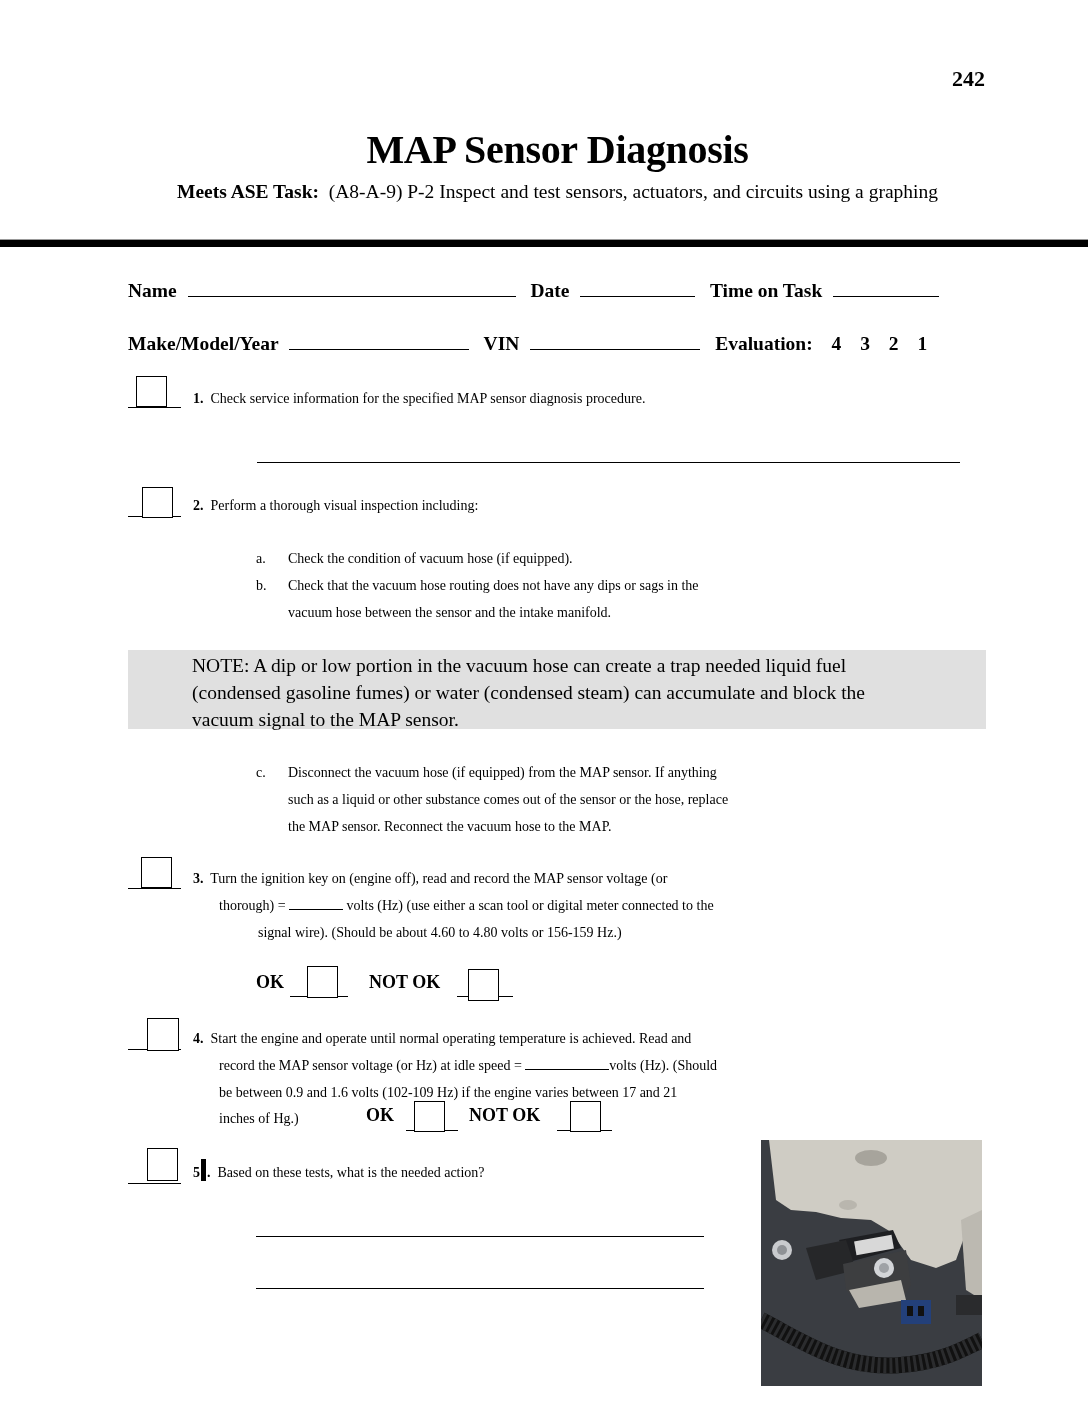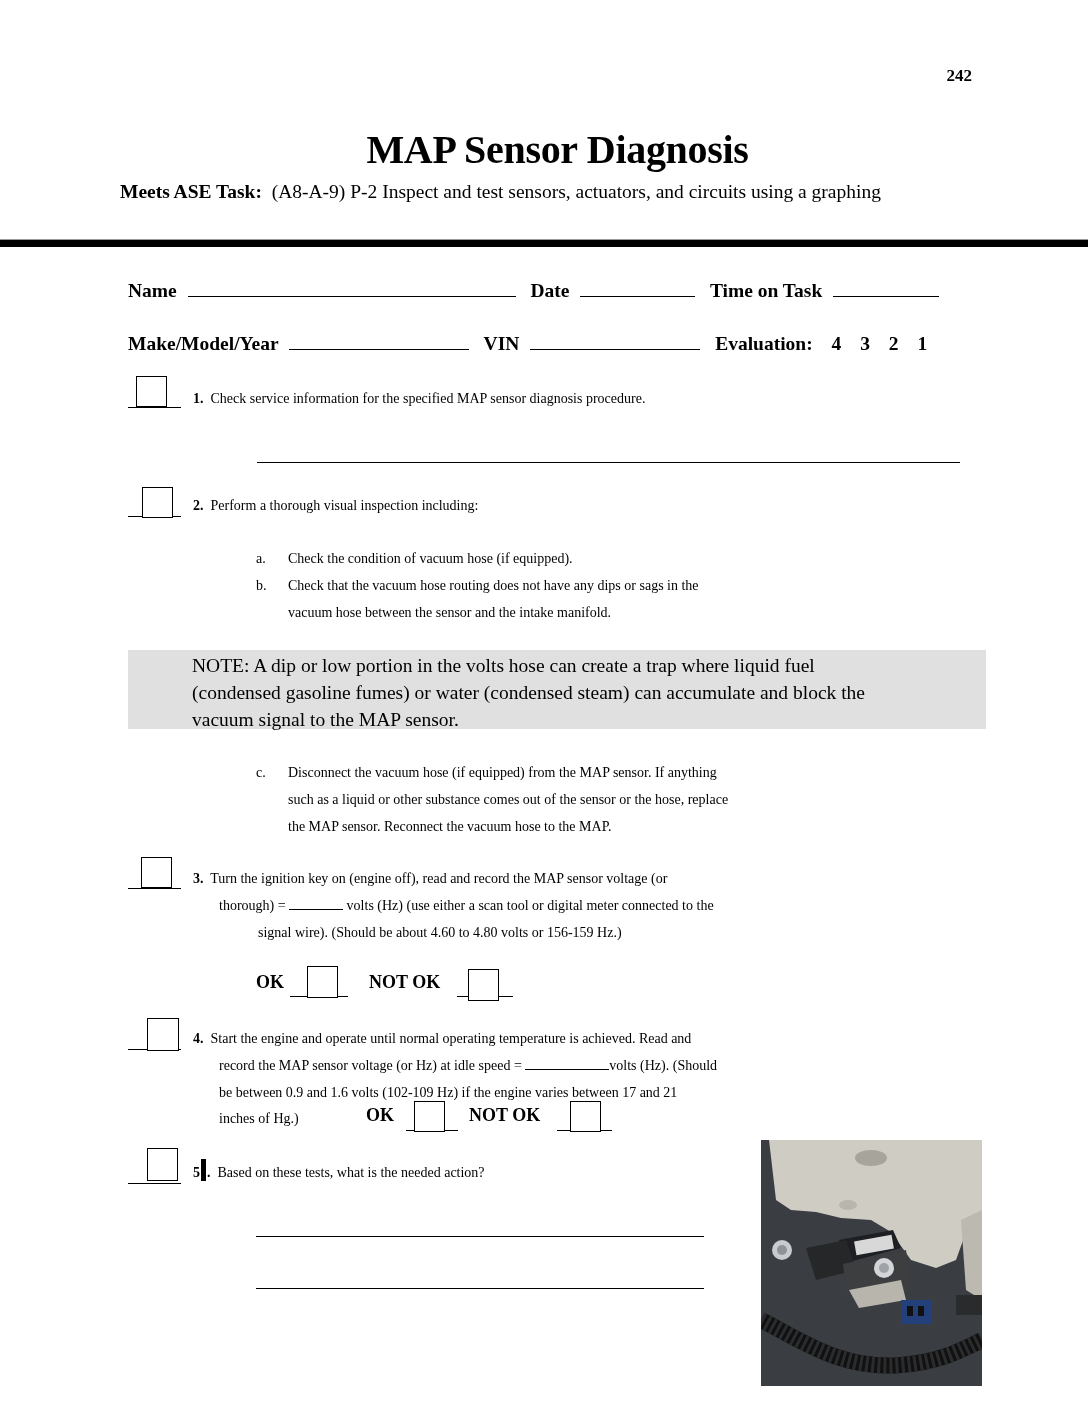--- a/index.html
+++ b/index.html
@@ -1,23 +1,23 @@
 <!DOCTYPE html>
 <html><head>
 <meta charset="utf-8">
 <style>
   html, body { margin: 0; padding: 0; background: #ffffff; }
   body {
     width: 1088px; height: 1408px; position: relative; overflow: hidden;
     font-family: "Liberation Serif", "DejaVu Serif", serif; color: #000;
   }
   .abs { position: absolute; }
-  .page-num { right: 116px; top: 66px; font-size: 17px; font-weight: bold; }
+  .page-num { right: 103px; top: 66px; font-size: 22px; font-weight: bold; }
   .title { left: 0; width: 1115px; top: 126px; text-align: center; font-size: 40px; font-weight: bold; letter-spacing: -0.3px; }
-  .task { left: 120px; width: 875px; top: 178px; text-align: left; font-size: 19.5px; line-height: 27px; }
+  .task { left: 120px; width: 875px; top: 178px; text-align: center; font-size: 19.5px; line-height: 27px; }
   .task b { font-weight: bold; }
   .rule { left: 0; top: 239px; width: 1088px; height: 7px; background: #000; border-top: 1px solid #999; }
 
   .field-row { left: 128px; font-size: 19.5px; font-weight: bold; white-space: nowrap; }
   .field-row .blank { display: inline-block; border-bottom: 1.5px solid #000; height: 16px; vertical-align: baseline; margin: 0 10px 0 6px; }
   .field-row .eval-num { margin-left: 14px; }
 
   .step { font-size: 14px; line-height: 27px; }
   .step .num { font-weight: bold; }
   .cbox { position: absolute; border: 1.5px solid #000; background: #fff; }
@@ -83,21 +83,21 @@
   <span style="position:absolute; left:32px;">Check the condition of vacuum hose (if equipped).</span>
 </div>
 <div class="abs step" style="left:256px; top:572px; width:700px;">
   <span>b.</span>
   <span style="position:absolute; left:32px; white-space:nowrap;">Check that the vacuum hose routing does not have any dips or sags in the</span><br>
   <span style="position:absolute; left:32px; white-space:nowrap;">vacuum hose between the sensor and the intake manifold.</span>
 </div>
 
 <div class="abs note"></div>
 <div class="abs note-text">
-  <b>NOTE:</b><span> A dip or low portion in the volts hose can create a trap where liquid fuel</span><br>
+  <b>NOTE:</b><span> A dip or low portion in the vacuum hose can create a trap needed liquid fuel</span><br>
   <span>(condensed gasoline fumes) or water (condensed steam) can accumulate and block the</span><br>
   <span>vacuum signal to the MAP sensor.</span>
 </div>
 
 <div class="abs step" style="left:256px; top:759px; width:720px;">
   <span>c.</span>
   <span style="position:absolute; left:32px; white-space:nowrap;">Disconnect the vacuum hose (if equipped) from the MAP sensor.  If anything</span><br>
   <span style="position:absolute; left:32px; white-space:nowrap;">such as a liquid or other substance comes out of the sensor or the hose, replace</span><br>
   <span style="position:absolute; left:32px; white-space:nowrap;">the MAP sensor.  Reconnect the vacuum hose to the MAP.</span>
 </div>

